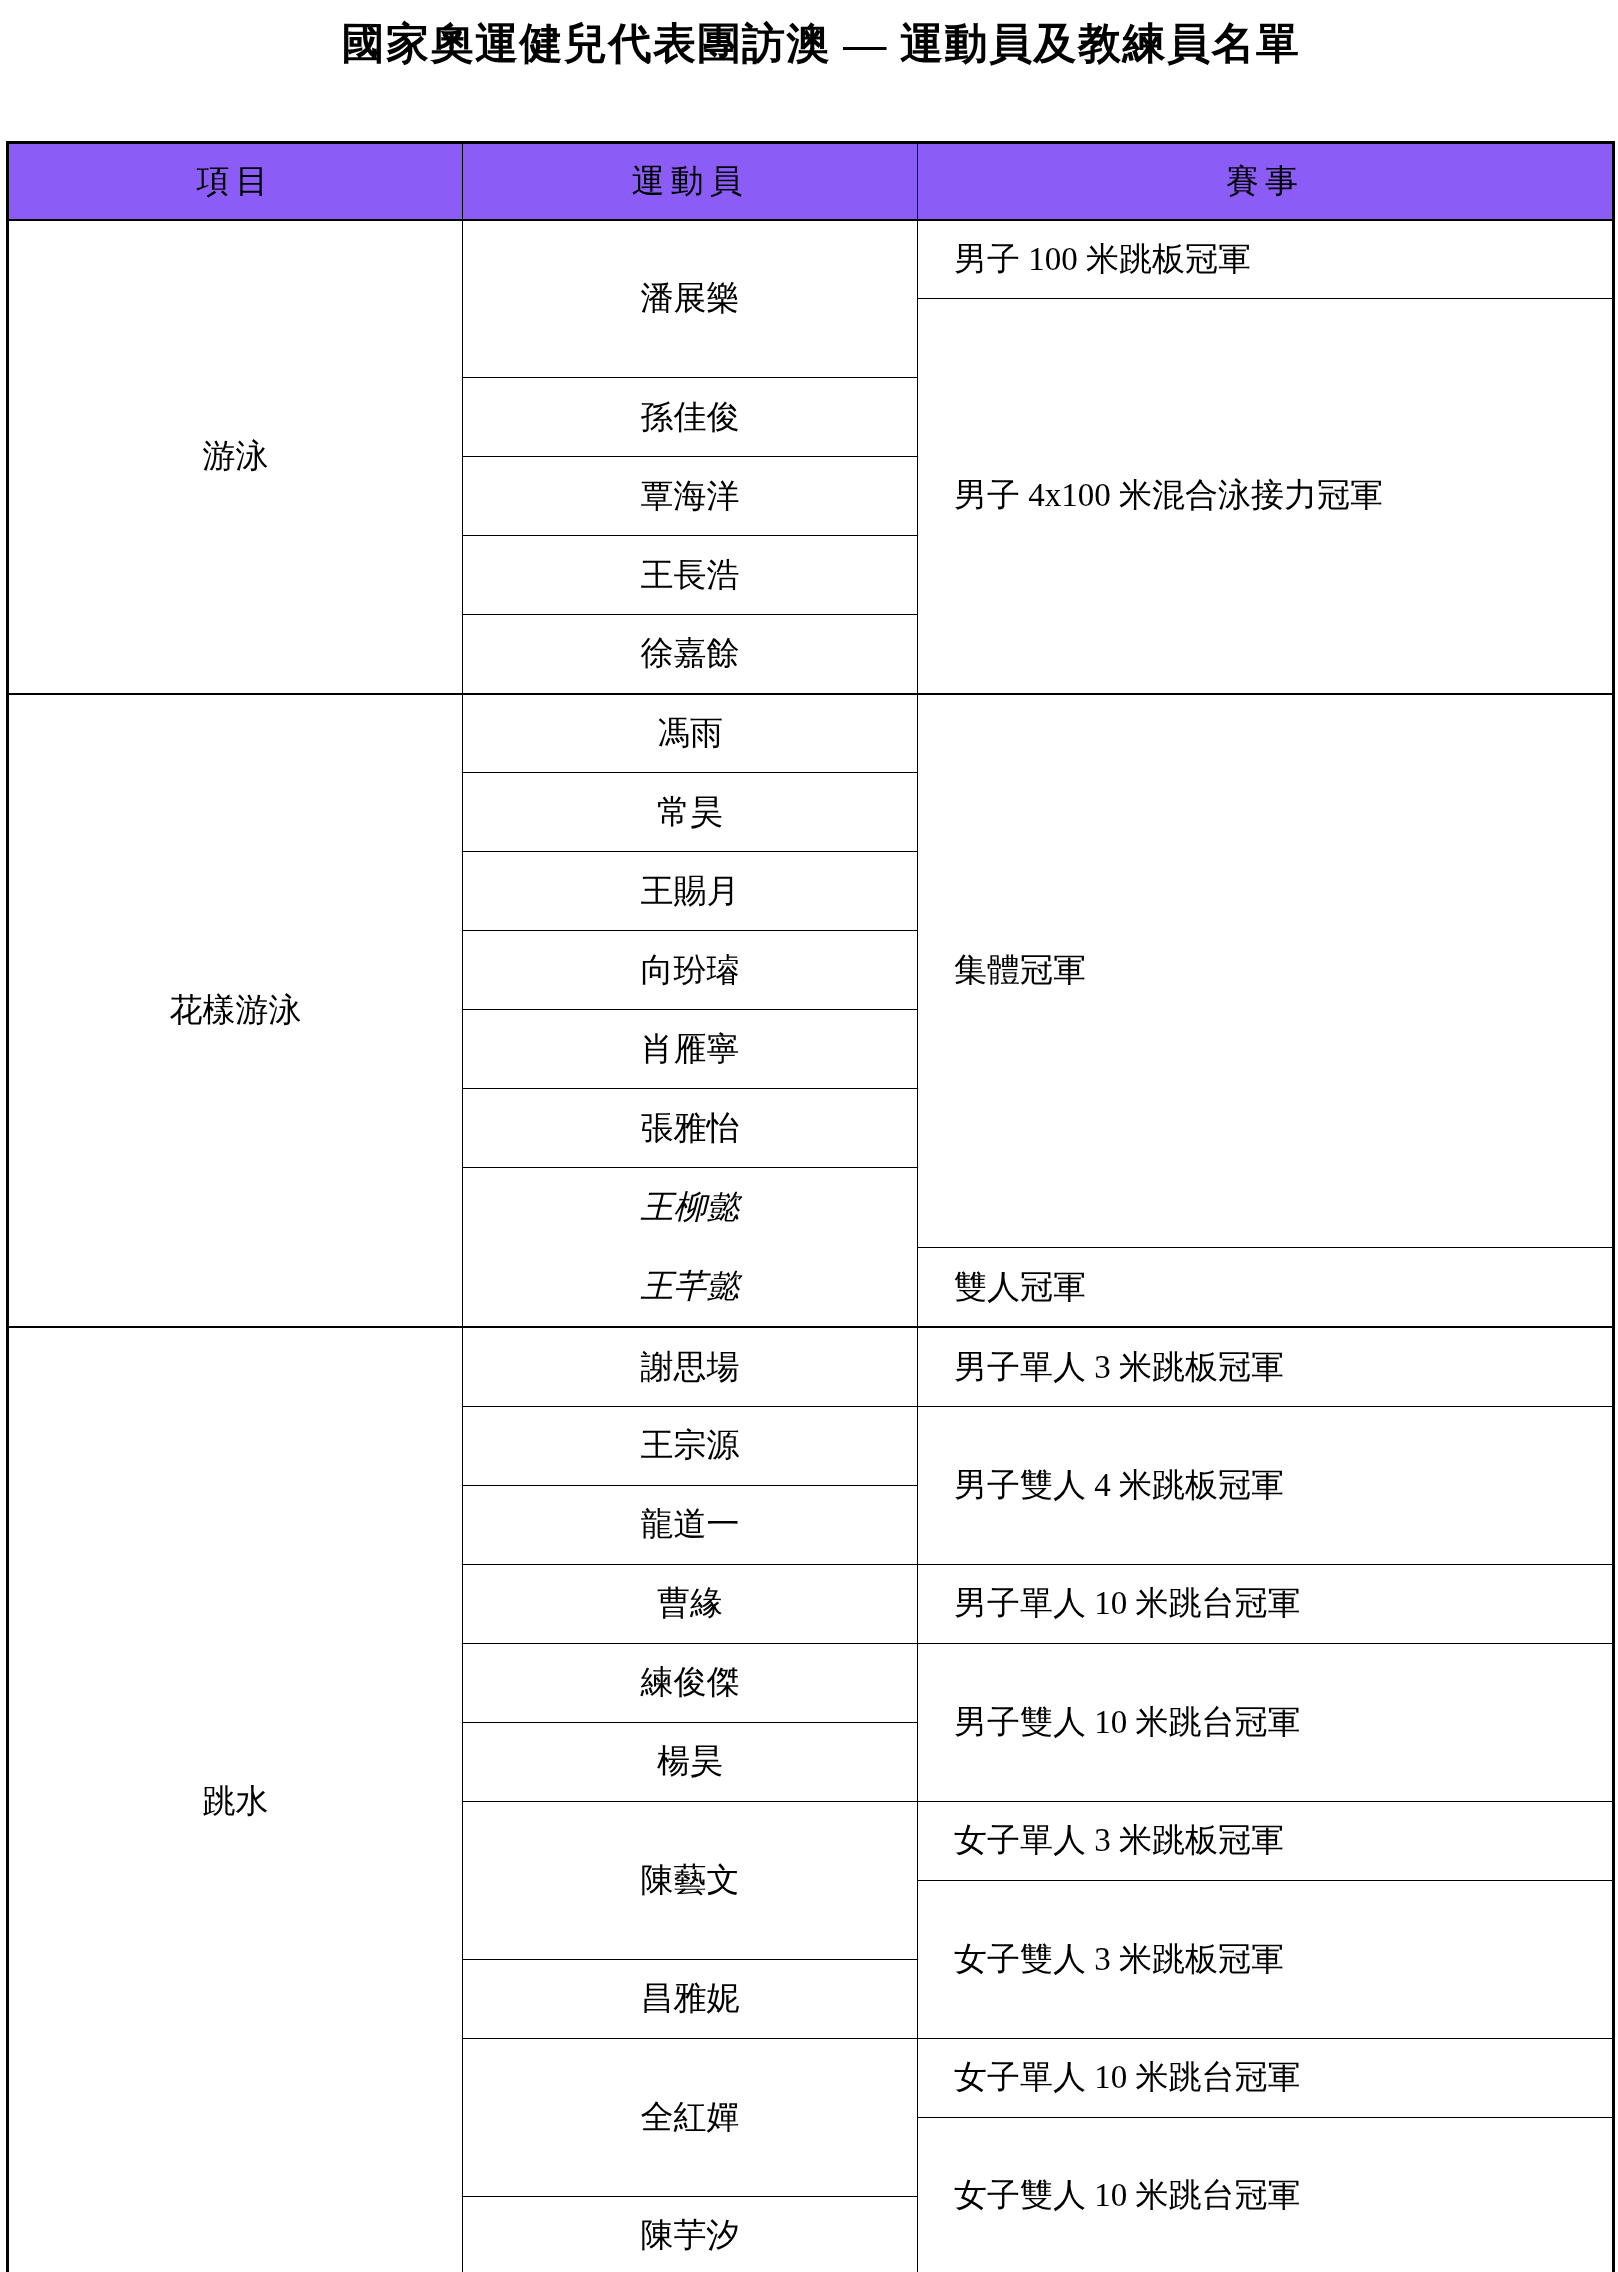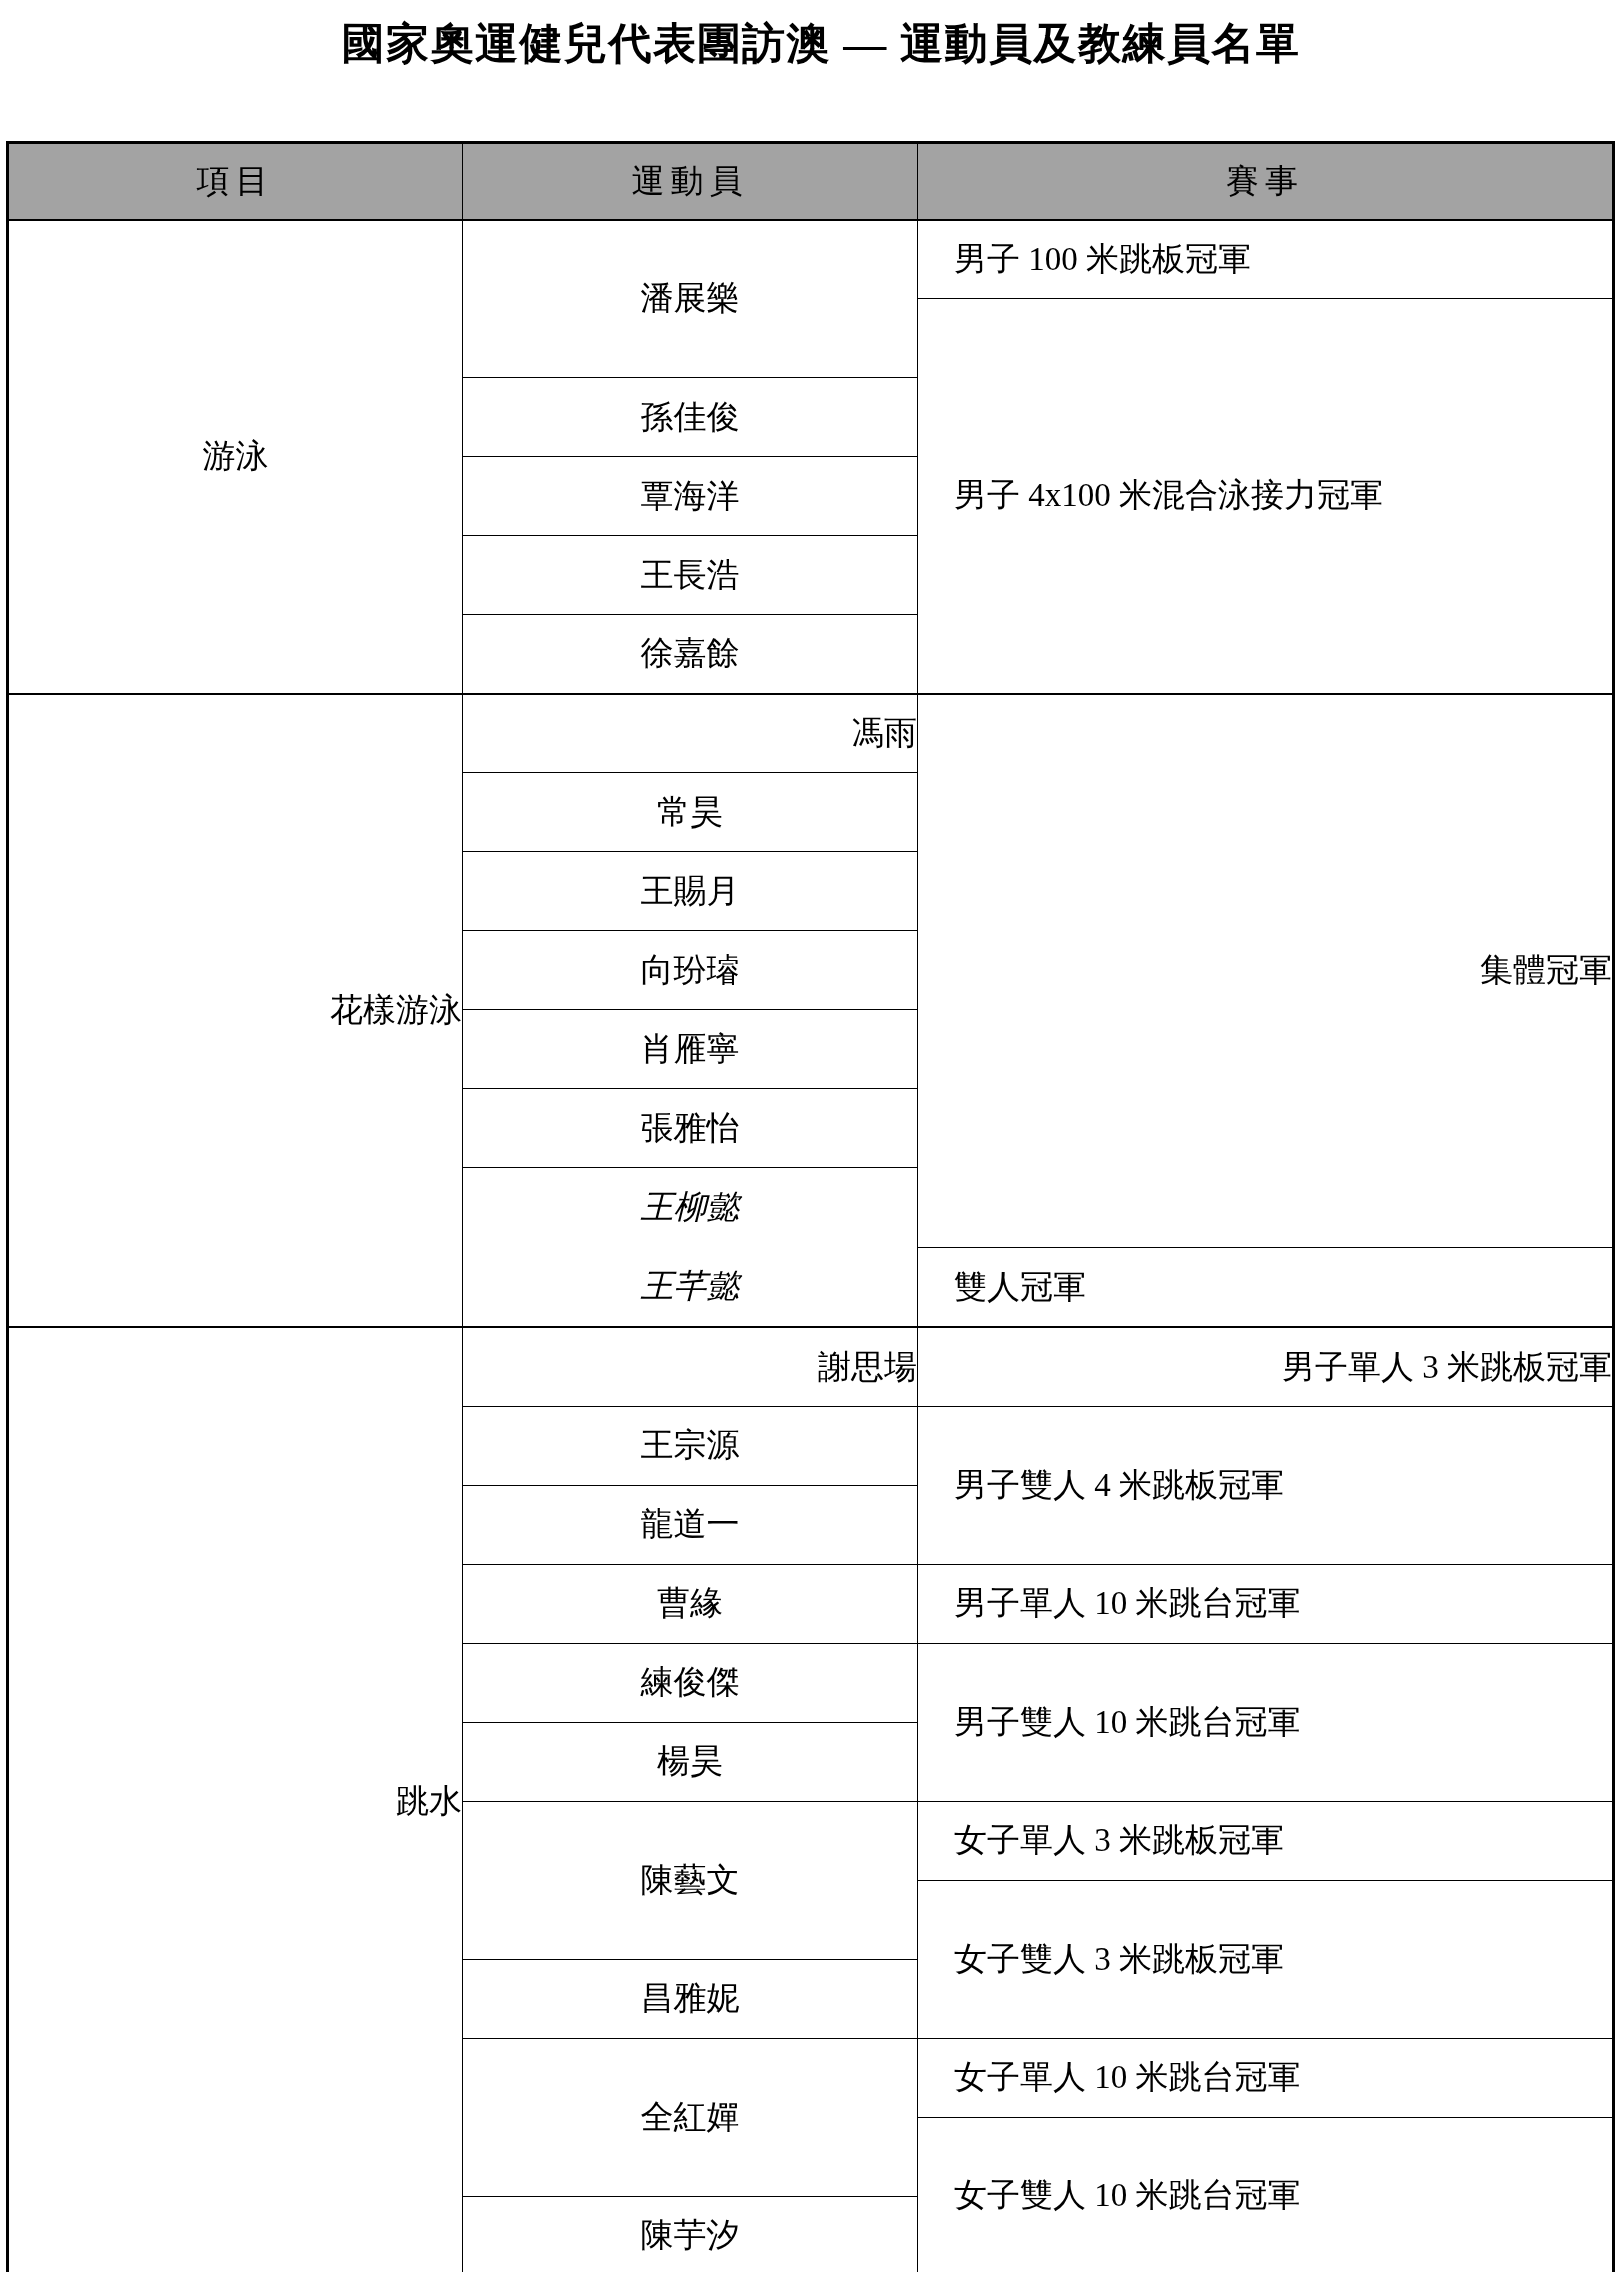--- a/index.html
+++ b/index.html
@@ -34,30 +34,30 @@
   tr { height: 79px; }
   tr.header-row { height: 77px; }
   th, td {
     border: 1.5px solid #000000;
     font-size: 33px;
     vertical-align: middle;
     padding: 0;
     overflow: hidden;
   }
   th {
-    background: #a3a3a3;
+    background: #8b5cf6;
     font-weight: normal;
     text-align: center;
     letter-spacing: 6px;
     border-bottom: 2.2px solid #000000;
     border-top: 3px solid #000000;
   }
   td.sport, td.name { text-align: center; border-radius: 18px; }
   td.event { text-align: left; padding-left: 36px; }
-  tr.section-start td { border-top: 2.2px solid #000000; text-align: right; }
+  tr.section-start td { border-top: 2.2px solid #000000; }
   td.multiline { white-space: pre-line; line-height: 2.4; font-style: italic; }
 </style>
 </head>
 <body>
 
 <h1 class="title">國家奧運健兒代表團訪澳 — 運動員及教練員名單</h1>
 
 <table class="roster">
   <colgroup>
       <col class="c1">

